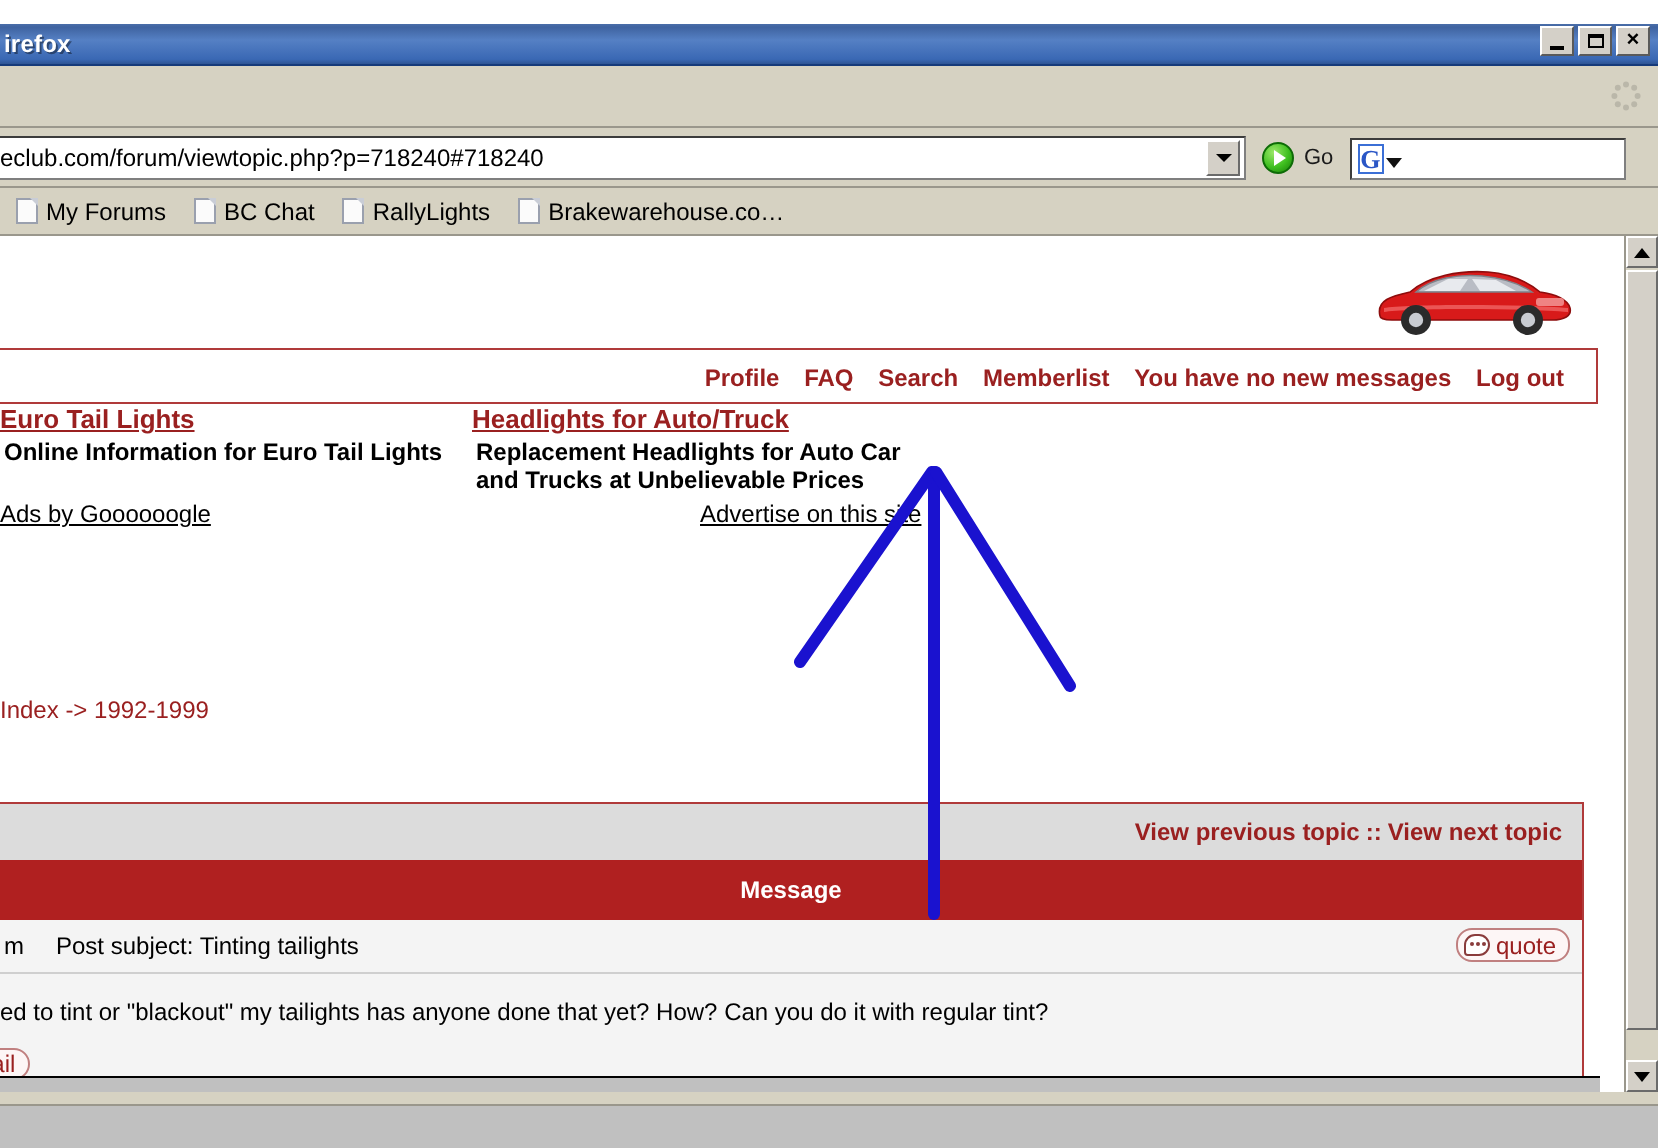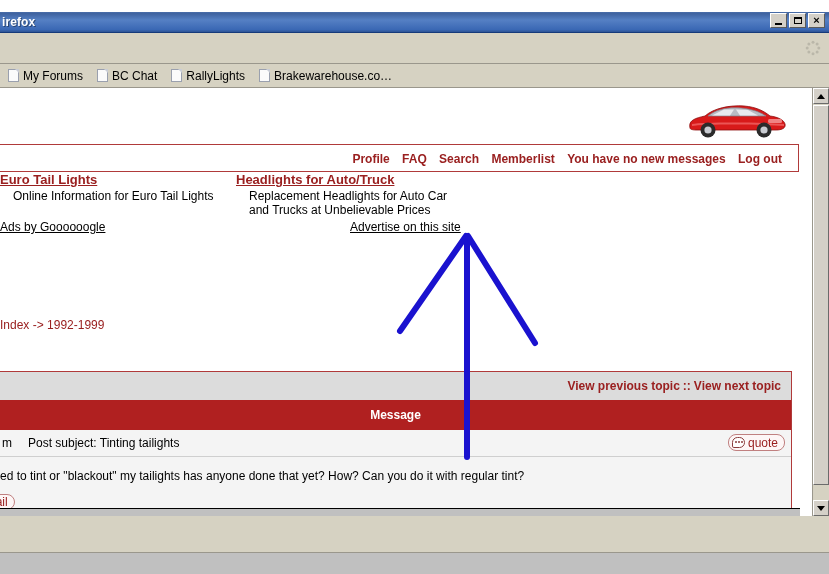--- a/index.html
+++ b/index.html
@@ -342,21 +342,22 @@
     font-weight: bold;
     text-decoration: underline;
     display: block;
     margin-bottom: 2px;
     white-space: nowrap;
   }
   .ad-body {
     color: #000;
     font-size: 12px;
     line-height: 14px;
-    padding-left: 13px;
+    padding-left: 2px;
+    font-weight: bold;
   }
   .ads-by {
     position: absolute;
     left: 0;
     top: 48px;
     font-size: 12px;
     color: #000;
     text-decoration: underline;
   }
   .advertise {
@@ -619,20 +620,38 @@
         <circle cx="13.8" cy="8" r="1.5"></circle>
           <circle cx="12.1" cy="12.1" r="1.5"></circle>
         <circle cx="8" cy="13.8" r="1.5"></circle>
           <circle cx="3.9" cy="12.1" r="1.5"></circle>
         <circle cx="2.2" cy="8" r="1.5"></circle>
           <circle cx="3.9" cy="3.9" r="1.5"></circle>
       </g>
     </svg>
   </div>
 
+  <div class="navbar">
+    <div class="urlbar-wrap">
+      <div class="url-text" title="Enter address">eclub.com/forum/viewtopic.php?p=718240#718240</div>
+      <div class="url-drop">
+        <span class="caret-down"></span>
+      </div>
+    </div>
+    <div class="go-button">
+      <span class="go-circle">
+          <span class="go-arrow"></span>
+        </span>
+      <span class="go-label">Go</span>
+    </div>
+    <div class="searchbox">
+      <span class="g-logo">G</span>
+      <span class="g-caret"></span>
+    </div>
+  </div>
 
   <div class="bookmarks">
     <div class="bookmark">
       <span class="bm-icon"></span>
       <span class="bm-label">My Forums</span>
     </div>
     <div class="bookmark">
       <span class="bm-icon"></span>
       <span class="bm-label">BC Chat</span>
     </div>

